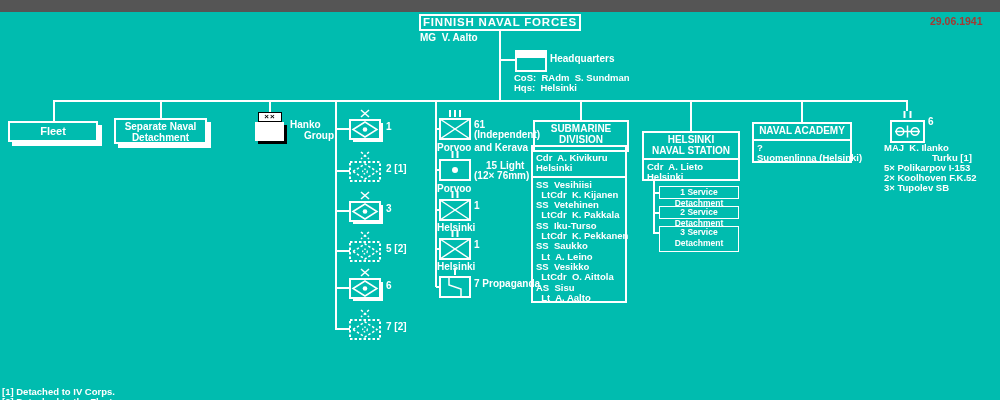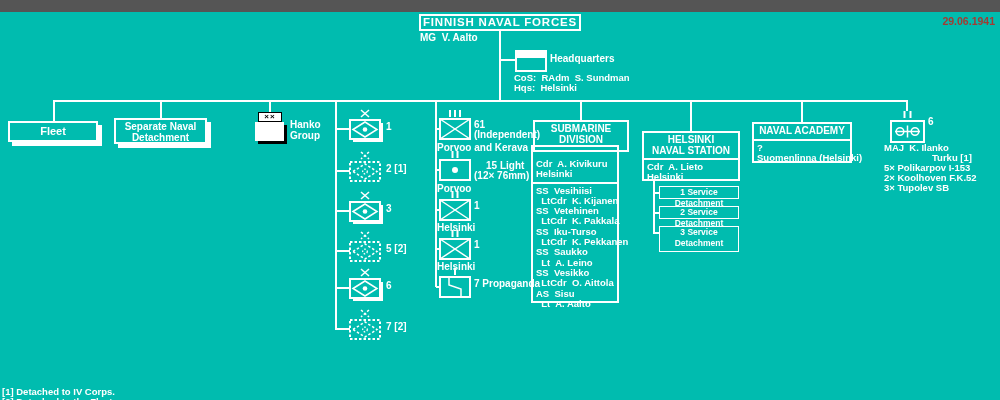--- a/index.html
+++ b/index.html
@@ -12,21 +12,21 @@
   .ln{position:absolute;background:#fff;}
   .t{position:absolute;white-space:pre;font-size:10px;line-height:10px;color:#fff;}
   .t.small{font-size:9.5px;}
   .box{position:absolute;border:2px solid #fff;text-align:center;color:#fff;}
   .shadow-w{box-shadow:4px 4px 0 #fff;}
   .title-box{font-size:11.5px;letter-spacing:.8px;line-height:13px;}
   .hdr{font-size:10px;line-height:10.5px;text-align:center;padding-top:2px;}
   .row{white-space:pre;font-size:9.5px;line-height:10.3px;text-align:left;padding-left:3px;}
   .sep{height:2px;background:#fff;margin:2px 0;}
   .svc-box{position:absolute;border:1px solid #fff;font-size:8.5px;line-height:11px;text-align:center;color:#fff;}
-  .date{position:absolute;font-size:10.5px;color:#A23B33;text-align:right;white-space:pre;}
+  .date{position:absolute;font-size:10.5px;color:#A23B33;text-align:left;white-space:pre;}
   .hanko-xx{position:absolute;background:#fff;border:1px solid #000;color:#000;
     font-size:8px;line-height:8px;text-align:center;letter-spacing:1px;}
   .hanko-main{position:absolute;background:#fff;box-shadow:3px 3px 0 #000;}
   .blackbar{position:absolute;background:#000;}
   svg{position:absolute;overflow:visible;}
 </style>
 </head>
 <body>
 
 <div id="canvas">
@@ -83,21 +83,21 @@
 
   <div class="box shadow-w" style="left:8px;top:109px;width:90px;height:21px;font-size:11px;line-height:16px">
     <span>Fleet</span>
   </div>
 
   <div class="hanko-xx" style="left:258px;top:100px;width:24px;height:10px">
     <span>××</span>
   </div>
   <div class="hanko-main" style="left:255px;top:110px;width:29px;height:19px"></div>
   <span class="t" style="left:290px;top:108px">Hanko</span>
-  <span class="t" style="left:290px;top:119px">Group</span>
+  <span class="t" style="left:304px;top:119px">Group</span>
 
   <svg style="left:344px;top:96px" width="42" height="34">
     <g stroke="#fff" fill="none" stroke-width="1.5">
         <line x1="17" y1="2" x2="25" y2="9"></line>
         <line x1="25" y1="2" x2="17" y2="9"></line>
       </g>
     <rect x="9" y="15" width="30" height="19" fill="#fff"></rect>
     <rect x="6" y="12" width="30" height="19" fill="#00BCAF" stroke="#fff" stroke-width="2"></rect>
     <polygon points="9,21.5 21,14 33,21.5 21,29" fill="none" stroke="#fff" stroke-width="1.5"></polygon>
     <circle cx="21" cy="21.5" r="2.3" fill="#fff"></circle>
@@ -223,21 +223,21 @@
       </g>
     <rect x="6" y="11" width="30" height="20" fill="#00BCAF" stroke="#fff" stroke-width="2"></rect>
     <polyline points="15,11 15,19 27,23 27,31" fill="none" stroke="#fff" stroke-width="1.5"></polyline>
   </svg>
   <span class="t" style="left:474px;top:267px">7 Propaganda</span>
 
   <div class="box hdr" style="left:533px;top:108px;width:96px;height:32px">
     <div>SUBMARINE</div>
     <div>DIVISION</div>
   </div>
-  <div class="box" style="left:531px;top:133px;width:88px;height:158px;text-align:left;padding-top:12px">
+  <div class="box" style="left:531px;top:133px;width:96px;height:158px;text-align:left;padding-top:6px">
     <div class="row">Cdr  A. Kivikuru</div>
     <div class="row">Helsinki</div>
     <div class="sep"></div>
     <div class="row">SS  Vesihiisi</div>
     <div class="row">  LtCdr  K. Kijanen</div>
     <div class="row">SS  Vetehinen</div>
     <div class="row">  LtCdr  K. Pakkala</div>
     <div class="row">SS  Iku-Turso</div>
     <div class="row">  LtCdr  K. Pekkanen</div>
     <div class="row">SS  Saukko</div>

